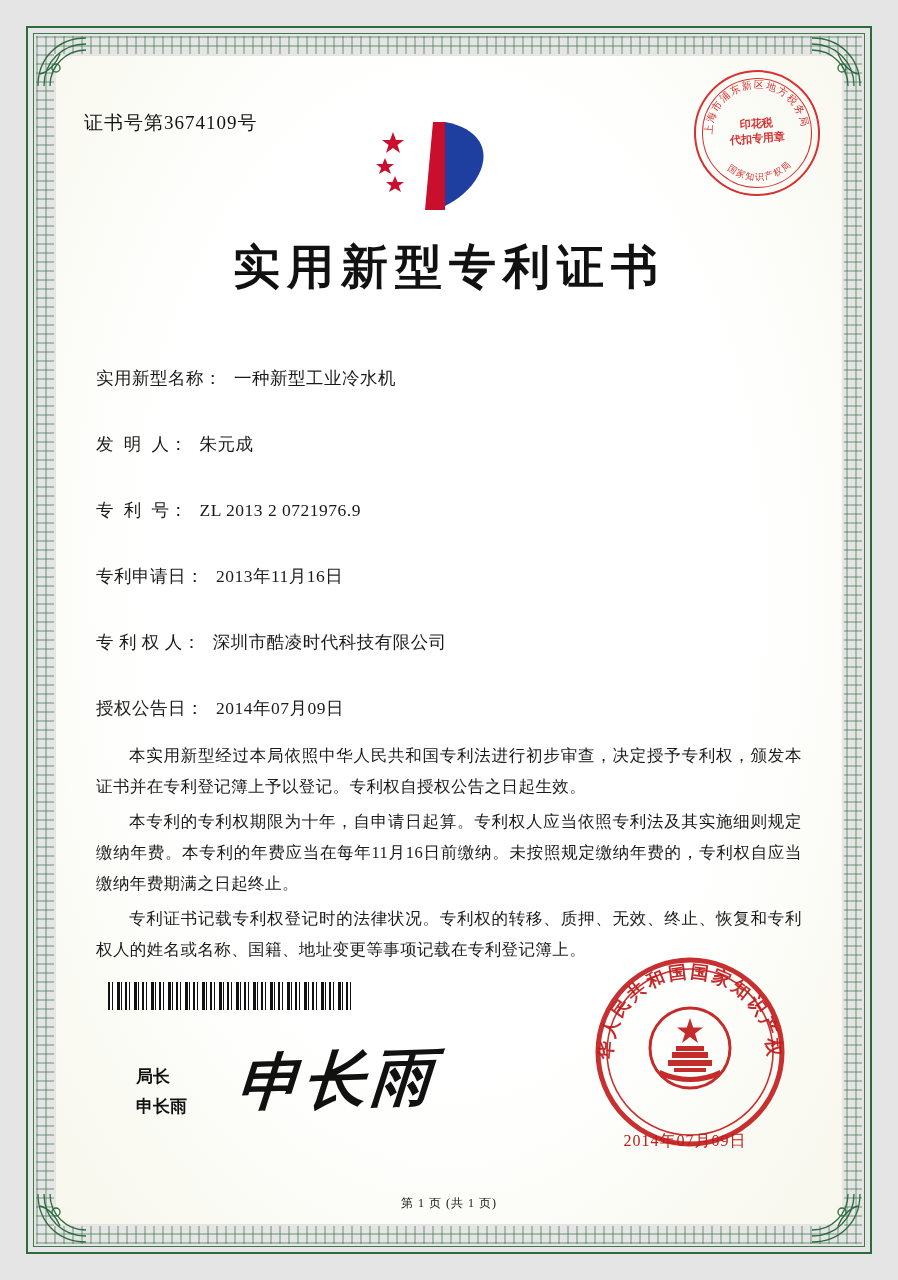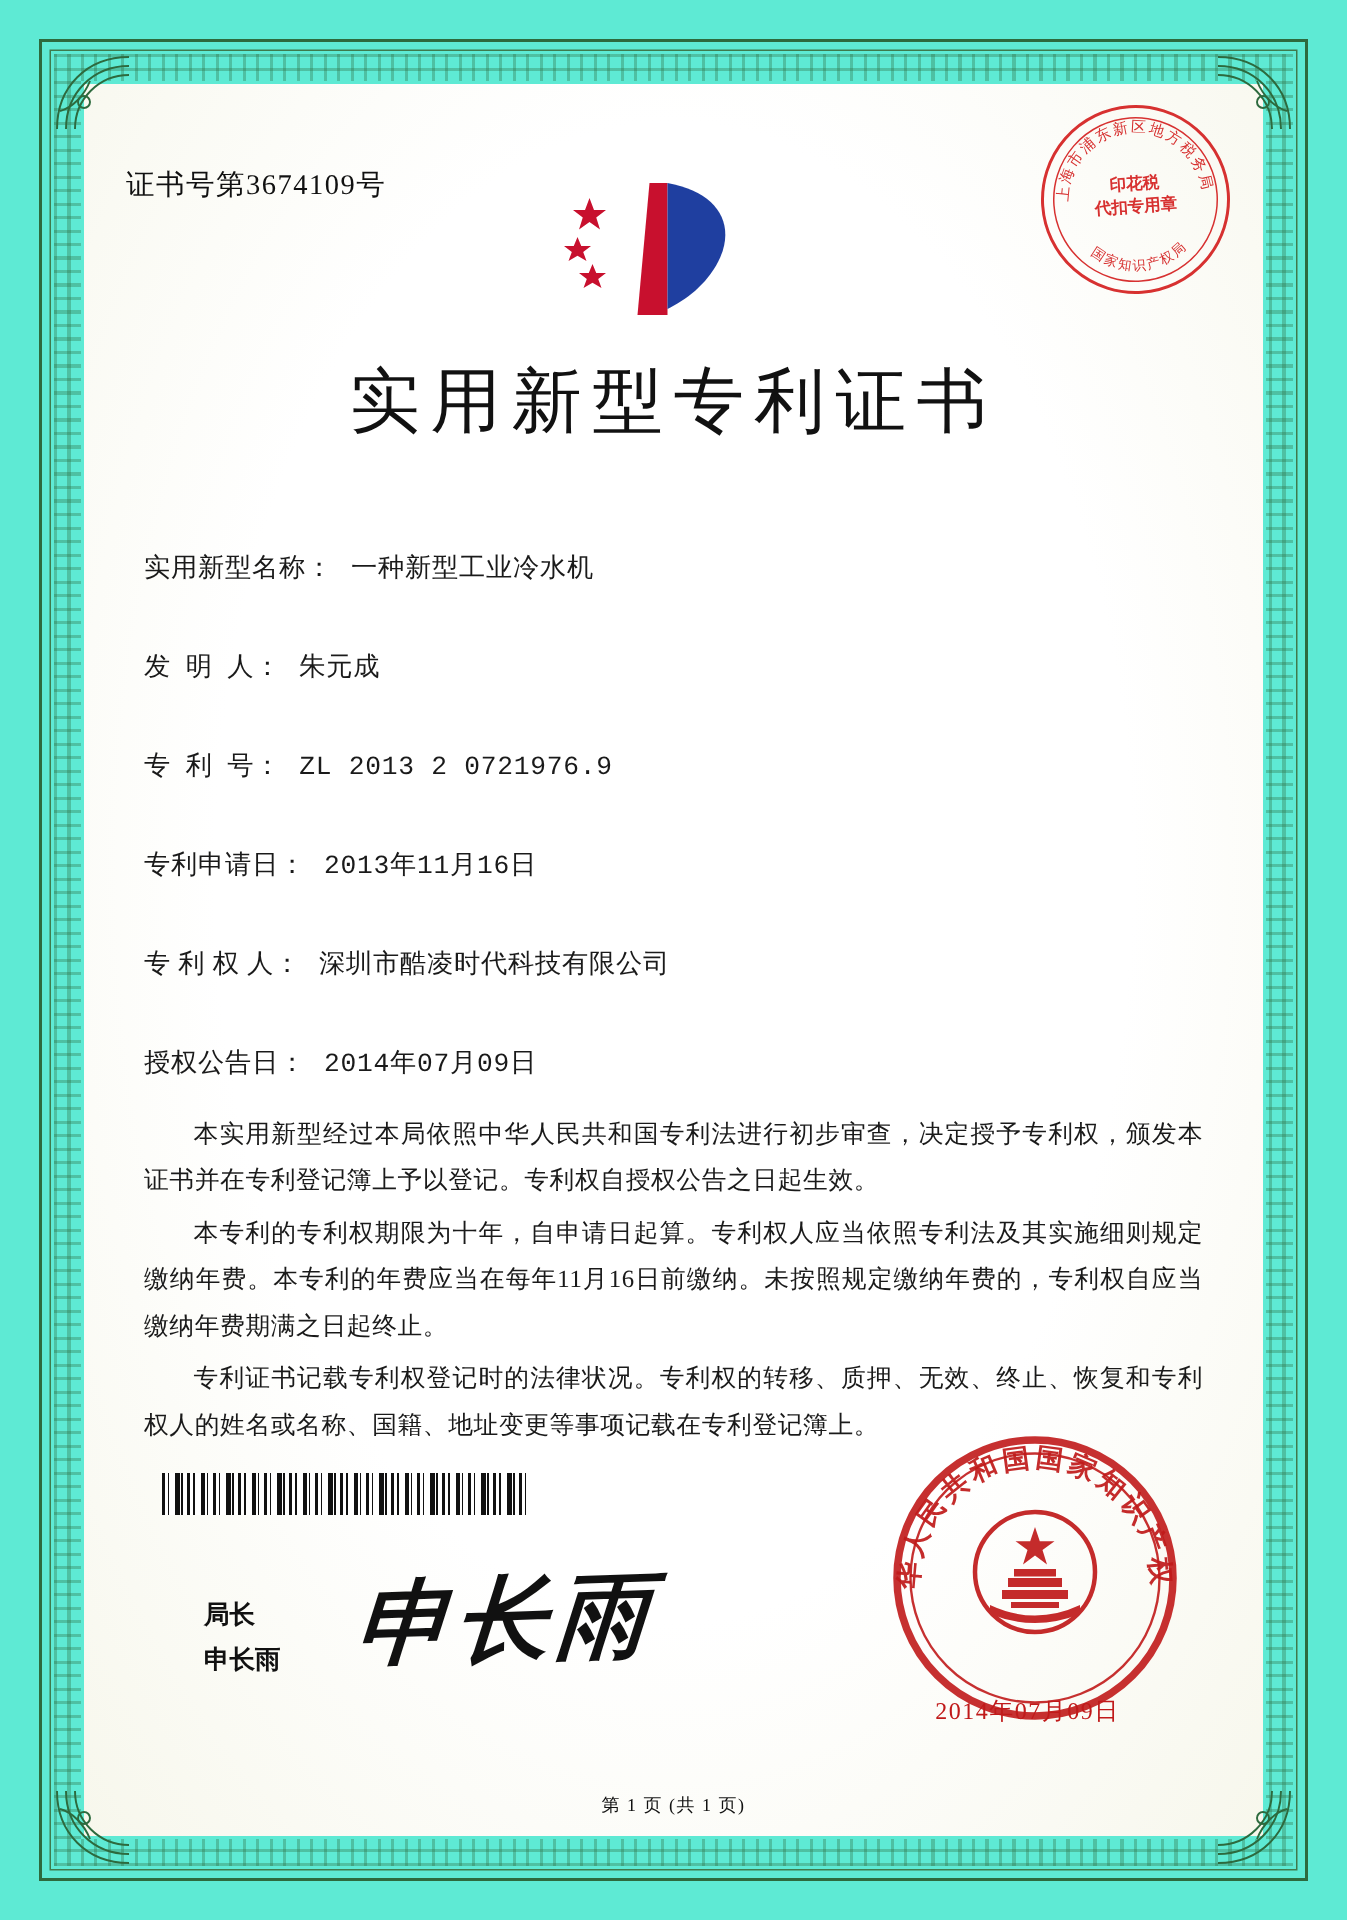--- a/index.html
+++ b/index.html
@@ -8,21 +8,21 @@
     background: #ffffff;
   }
   body {
     font-family: "Liberation Serif", "DejaVu Serif", serif;
   }
   .page {
     position: relative;
     width: 898px;
     height: 1280px;
     margin: 0 auto;
-    background: #5eead4;
+    background: #e5e5e5;
     overflow: hidden;
   }
   
   .frame-outer {
     position: absolute;
     left: 26px; top: 26px;
     width: 846px; height: 1228px;
     border: 2px solid #2d6a3e;
     box-sizing: border-box;
   }
@@ -116,21 +116,21 @@
     font-size: 11px;
     line-height: 15px;
     font-family: "Liberation Serif", serif;
     font-weight: bold;
   }
   .title {
     position: absolute;
     left: 0; right: 0; top: 236px;
     text-align: center;
     font-size: 47px;
-    font-weight: normal;
+    font-weight: bold;
     letter-spacing: 7px;
     color: #111;
     font-family: "Liberation Serif", "DejaVu Serif", serif;
   }
 
   
   .fields {
     position: absolute;
     left: 96px; top: 366px;
     width: 700px;
@@ -142,21 +142,20 @@
     font-size: 17.5px;
     color: #1a1a1a;
     letter-spacing: 0.5px;
     gap: 12px;
   }
   .field-label {
     white-space: pre;
   }
   .field-value {
     white-space: pre;
-    font-family: Liberation Mono, monospace;
   }
   .field-row.tight { margin-bottom: 40px; }
 
   
   .paras {
     position: absolute;
     left: 96px; top: 740px;
     width: 706px;
     font-size: 16.5px;
     line-height: 31px;

